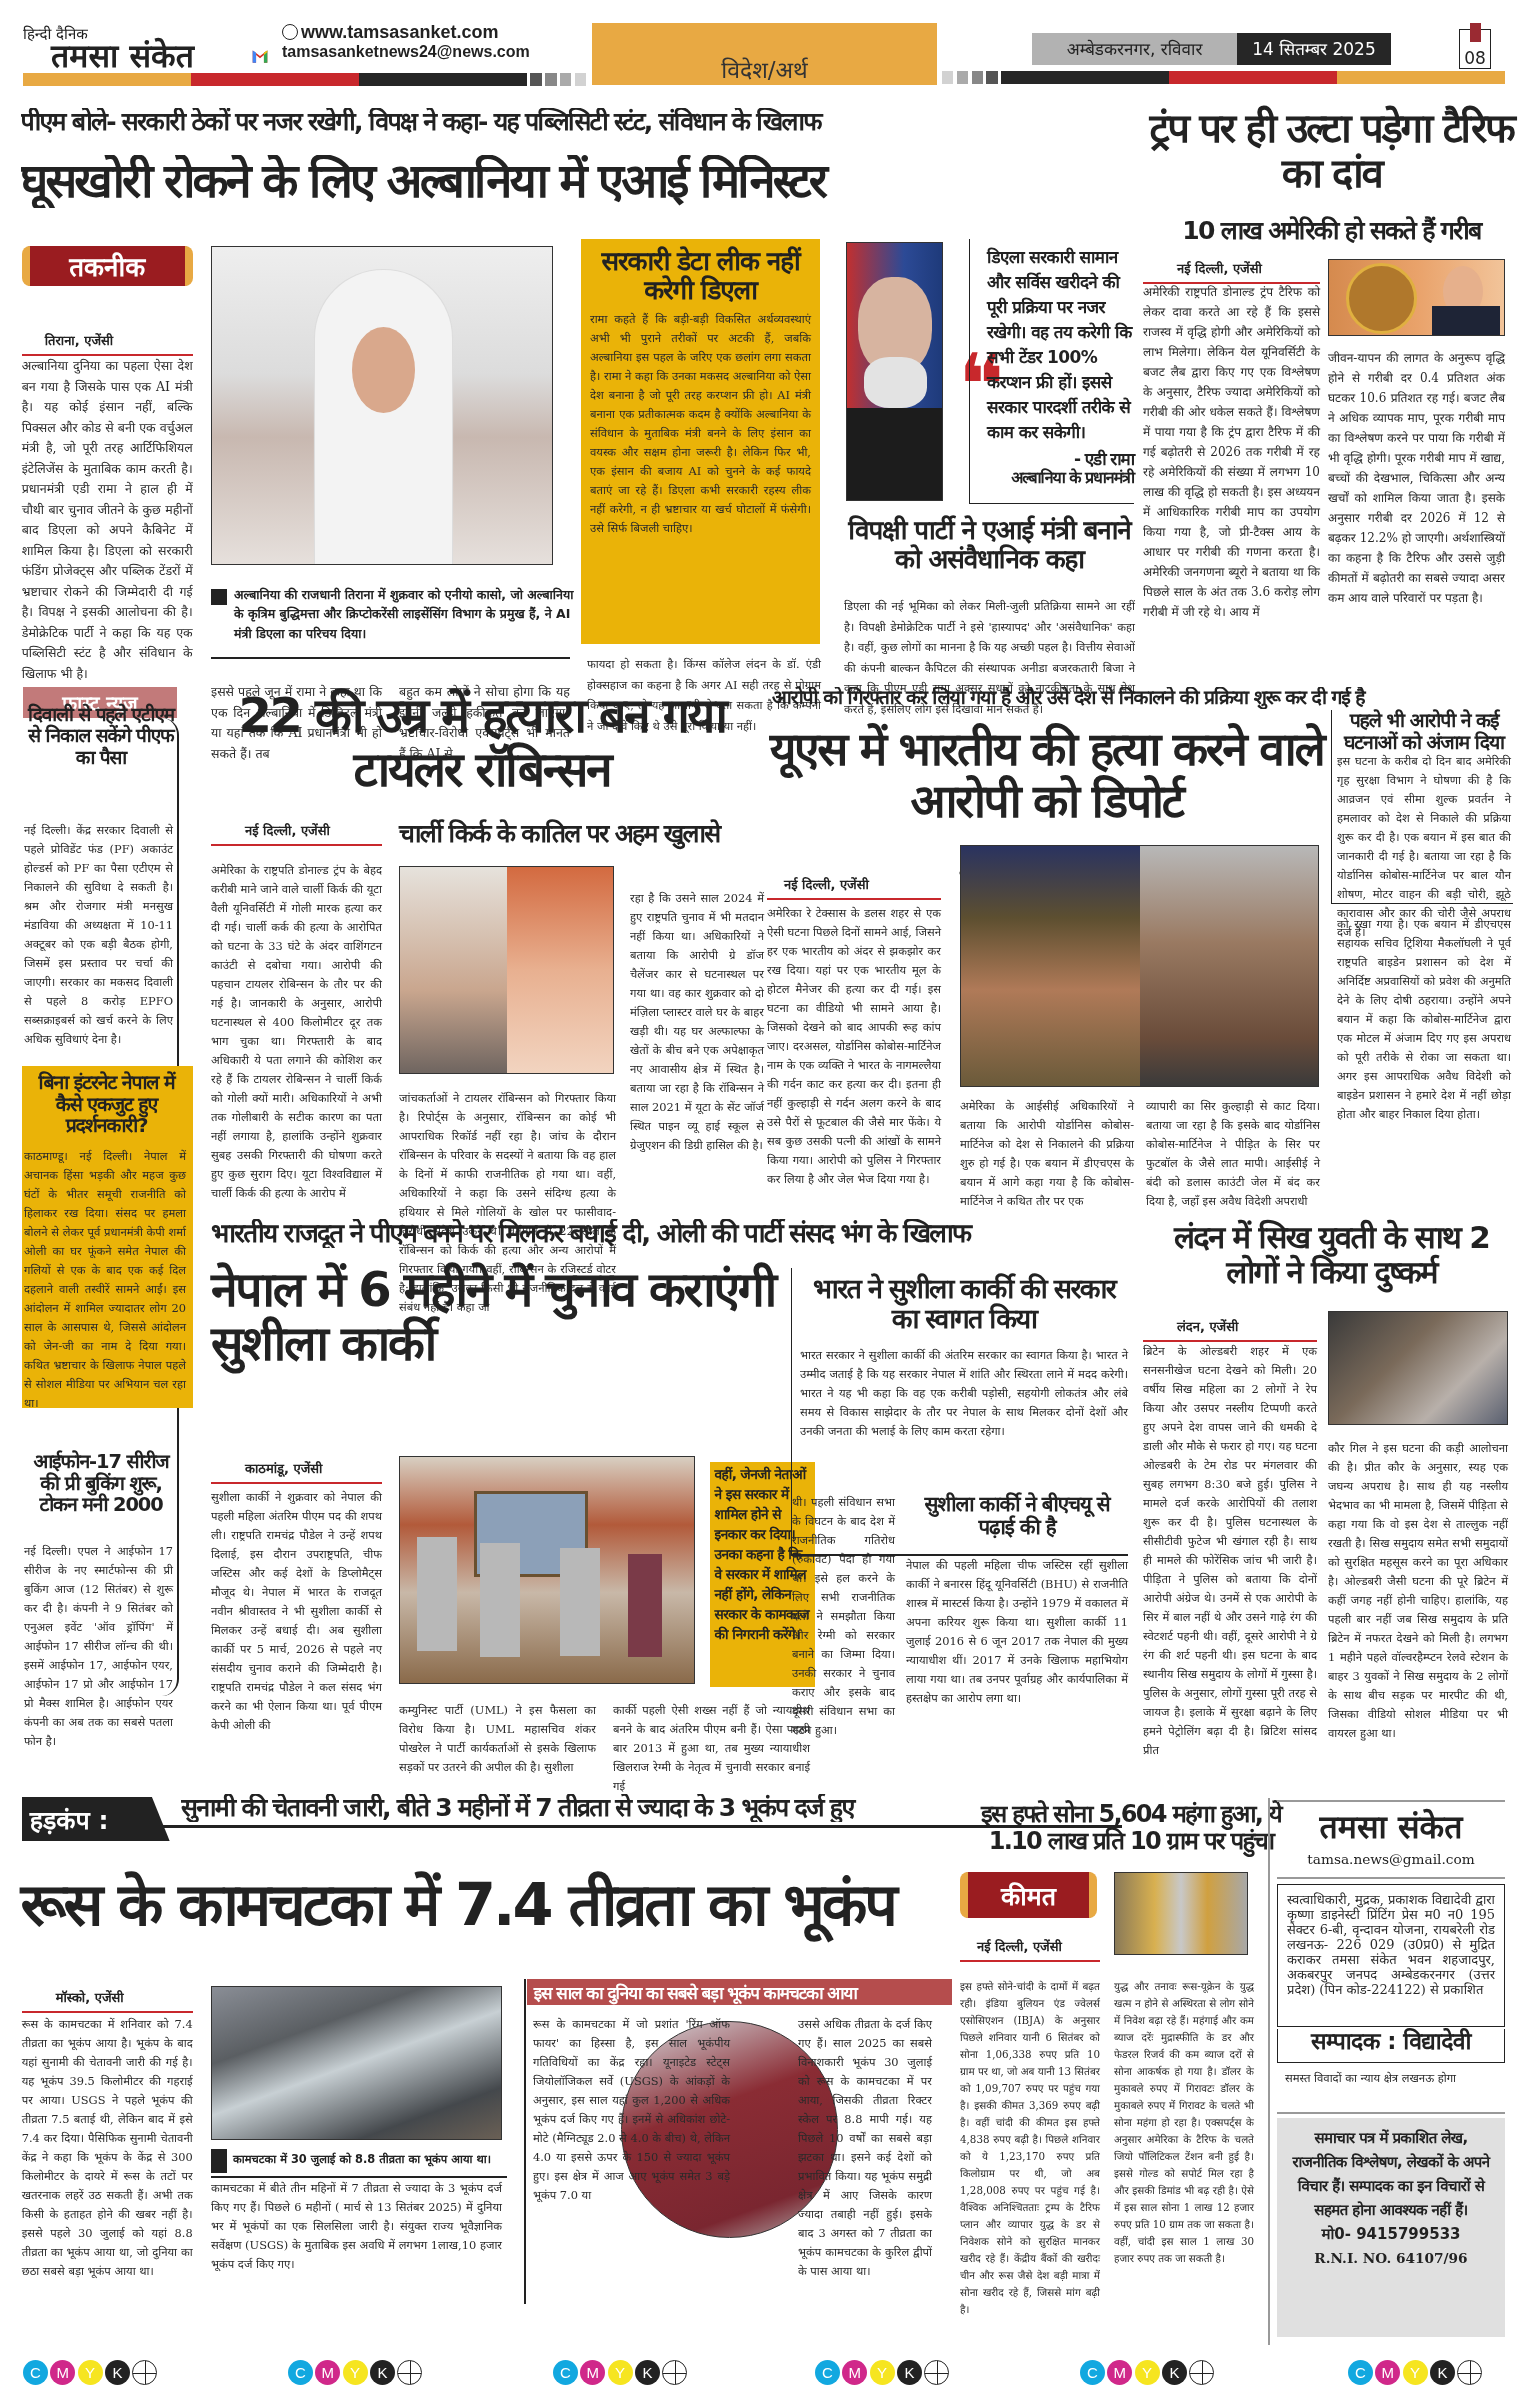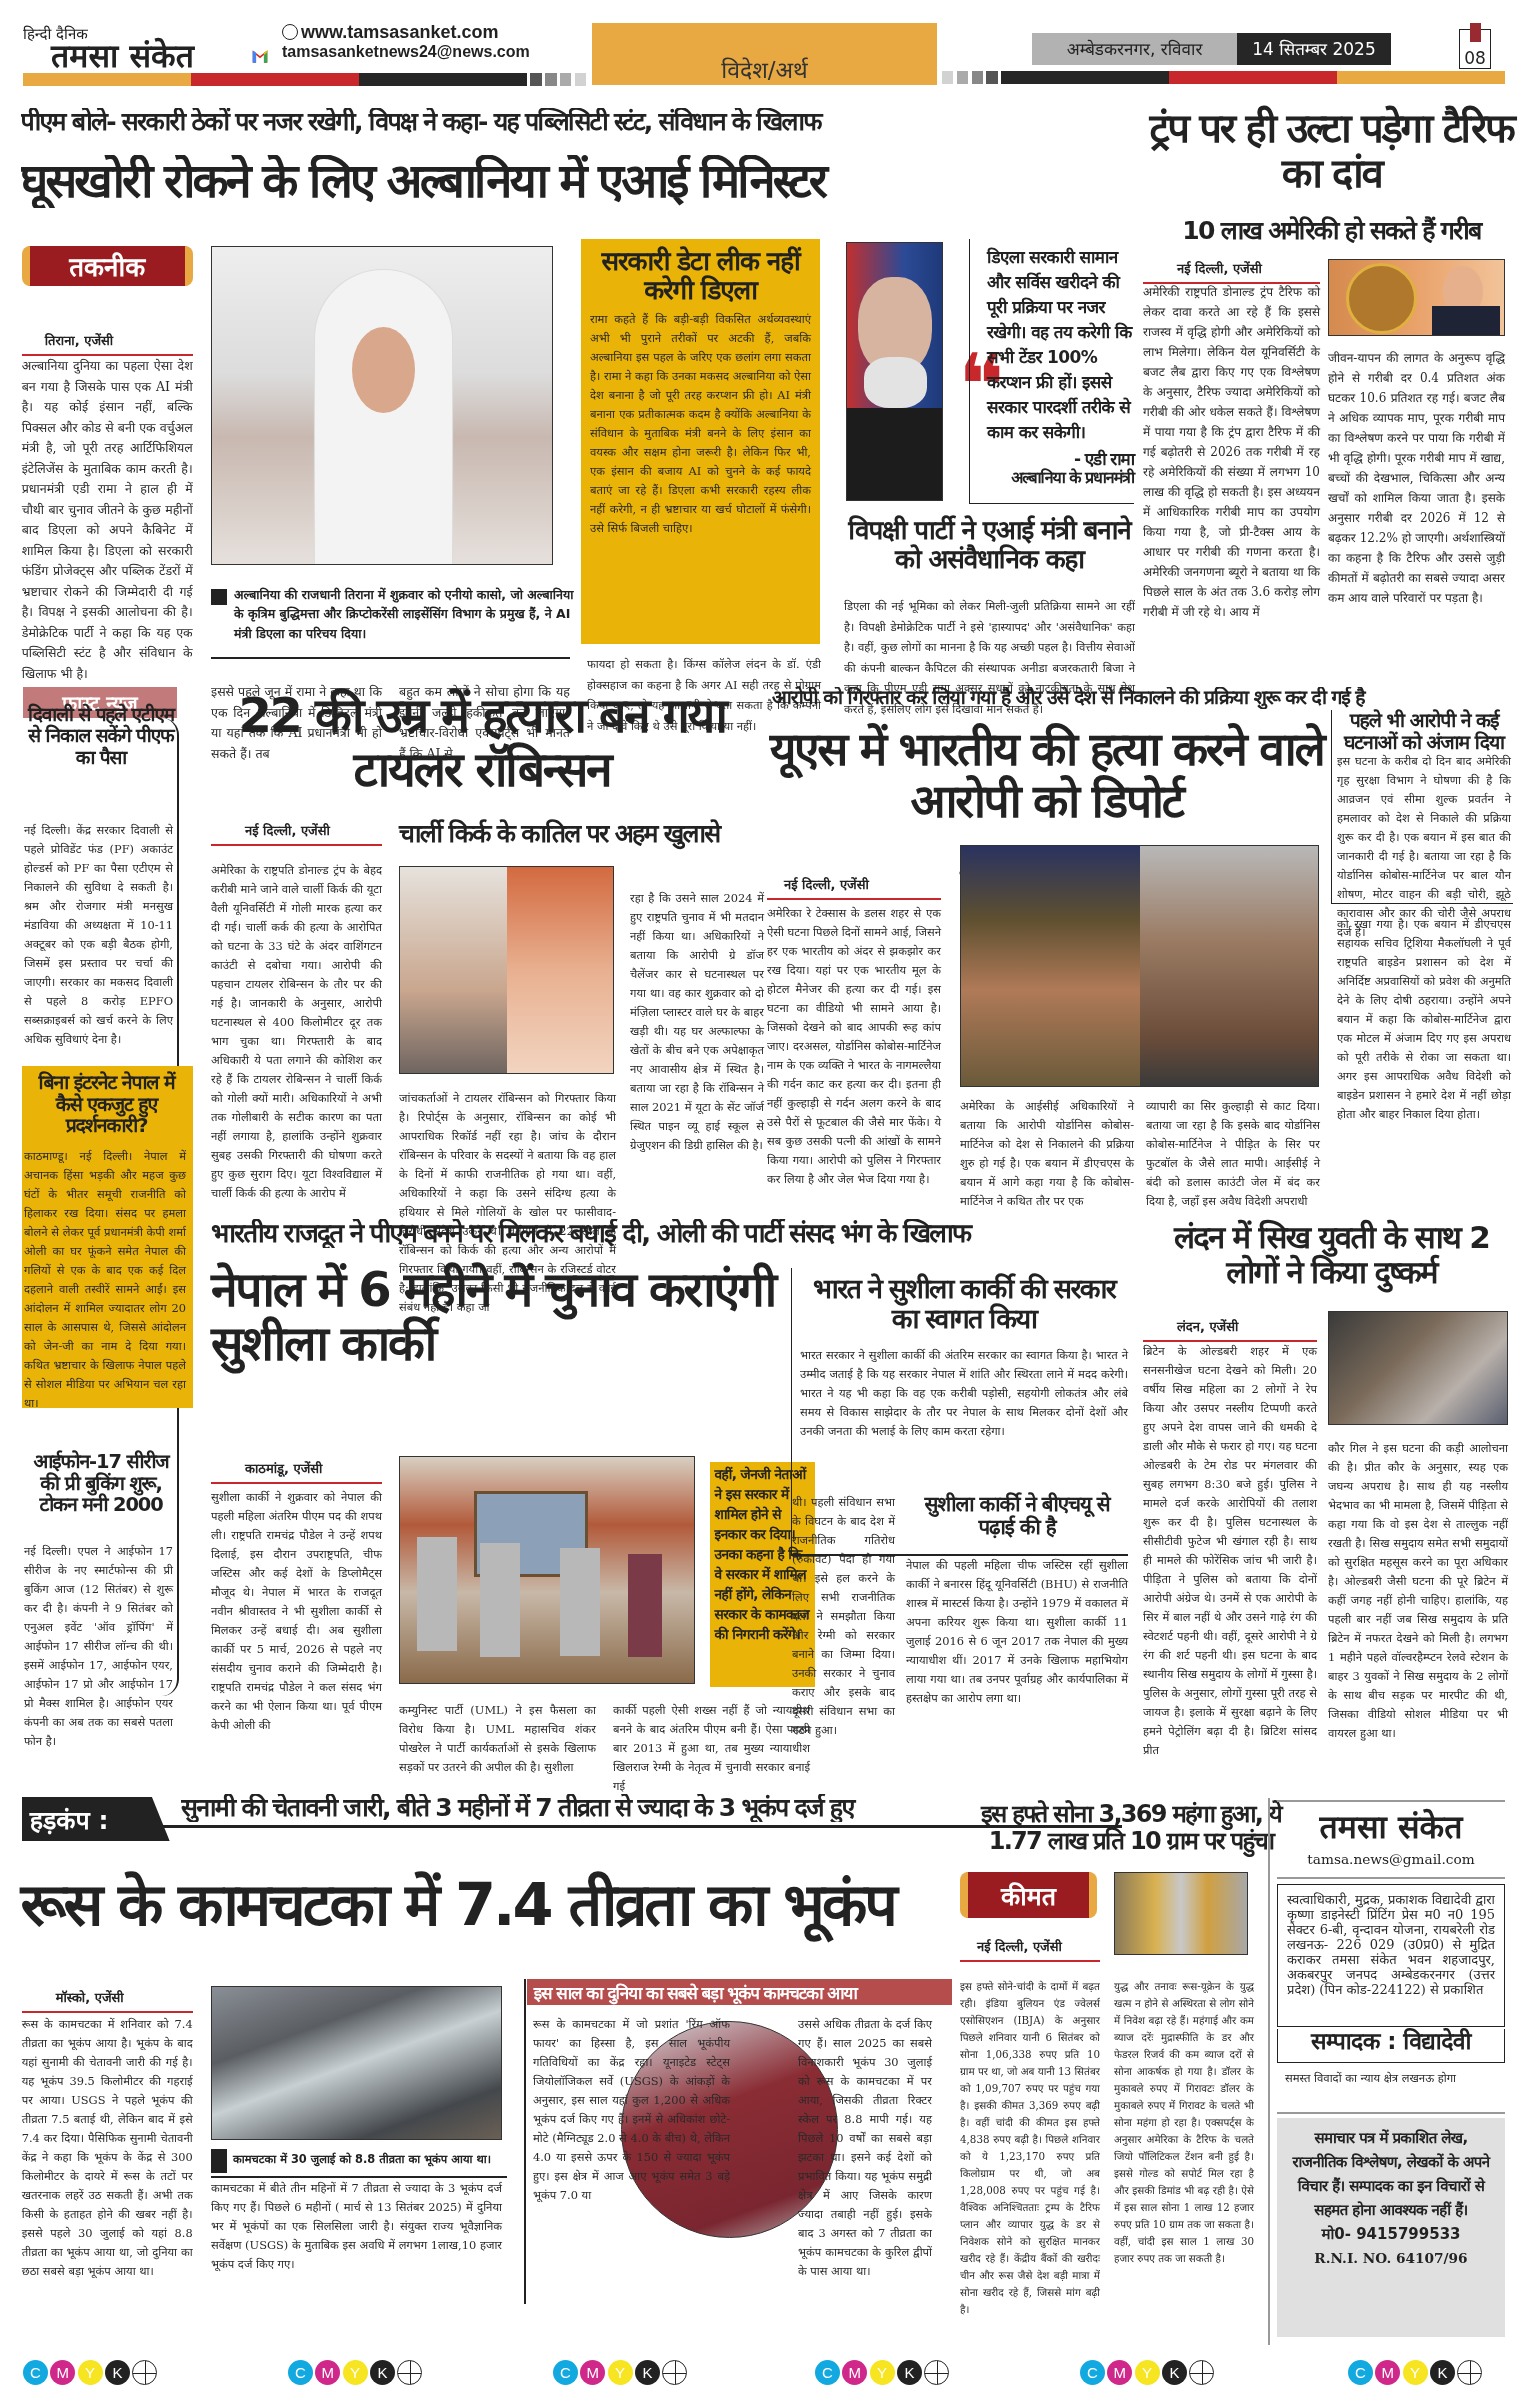--- a/index.html
+++ b/index.html
@@ -223,21 +223,21 @@
   <div class="abs" style="left:524px;top:1979px;width:2.3px;height:325px;background:#222;"></div>
   <div class="abs" style="left:527px;top:1979px;width:425px;height:26px;background:#b54d4d;display:flex;align-items:center;padding-left:6.8px;">
     <span style="color:#fff;font-size:17px;font-weight:bold;letter-spacing:-1.1px;white-space:nowrap;">इस साल का दुनिया का सबसे बड़ा भूकंप कामचटका आया</span>
   </div>
   <div class="abs" style="left:621px;top:2021px;width:217px;height:217px;border-radius:50%;background:linear-gradient(160deg,#d8dce0 0%,#8a2c34 40%,#7a2630 80%,#b8b8b8 100%);border:1.1px solid #333;"></div>
   <div class="abs body-txt" style="left:533px;top:2015px;width:197px;font-size:11.4px;line-height:19px;shape-outside:circle();">रूस के कामचटका में जो प्रशांत 'रिंग ऑफ फायर' का हिस्सा है, इस साल भूकंपीय गतिविधियों का केंद्र रहा। यूनाइटेड स्टेट्स जियोलॉजिकल सर्वे (USGS) के आंकड़ों के अनुसार, इस साल यहां कुल 1,200 से अधिक भूकंप दर्ज किए गए हैं। इनमें से अधिकांश छोटे-मोटे (मैग्निट्यूड 2.0 से 4.0 के बीच) थे, लेकिन 4.0 या इससे ऊपर के 150 से ज्यादा भूकंप हुए। इस क्षेत्र में आज आए भूकंप समेत 3 बड़े भूकंप 7.0 या</div>
   <div class="abs body-txt" style="left:735px;top:2015px;width:197px;font-size:11.4px;line-height:19px;padding-left:63px;">उससे अधिक तीव्रता के दर्ज किए गए हैं। साल 2025 का सबसे विनाशकारी भूकंप 30 जुलाई को रूस के कामचटका में पर आया, जिसकी तीव्रता रिक्टर स्केल पर 8.8 मापी गई। यह पिछले 10 वर्षों का सबसे बड़ा झटका था। इसने कई देशों को प्रभावित किया। यह भूकंप समुद्री क्षेत्र में आए जिसके कारण ज्यादा तबाही नहीं हुई। इसके बाद 3 अगस्त को 7 तीव्रता का भूकंप कामचटका के कुरिल द्वीपों के पास आया था।</div>
 </section>
 
 <section>
-  <div class="abs hl" style="left:963px;top:1801px;width:336px;font-size:24px;text-align:center;letter-spacing:-1.7px;">इस हफ्ते सोना 3,369 महंगा हुआ, ये 1.77 लाख प्रति 10 ग्राम पर पहुंचा</div>
+  <div class="abs hl" style="left:963px;top:1801px;width:336px;font-size:24px;text-align:center;letter-spacing:-1.7px;">इस हफ्ते सोना 5,604 महंगा हुआ, ये 1.10 लाख प्रति 10 ग्राम पर पहुंचा</div>
   <div class="abs tag" style="left:960px;top:1872px;width:137px;height:46px;font-size:25px;">
     <span>कीमत</span>
   </div>
   <div class="abs dateline" style="left:960px;top:1937px;width:140px;padding-left:17px;">नई दिल्ली, एजेंसी</div>
   <div class="abs photo" style="left:1114px;top:1872px;width:134px;height:83px;background:linear-gradient(90deg,#8a7a58 0%,#d8b050 30%,#c8c8c8 50%,#d0a040 70%,#a8a8a8 100%);"></div>
   <div class="abs body-txt" style="left:960px;top:1978px;width:140px;font-size:10.3px;line-height:17px;">इस हफ्ते सोने-चांदी के दामों में बढ़त रही। इंडिया बुलियन एंड ज्वेलर्स एसोसिएशन (IBJA) के अनुसार पिछले शनिवार यानी 6 सितंबर को सोना 1,06,338 रुपए प्रति 10 ग्राम पर था, जो अब यानी 13 सितंबर को 1,09,707 रुपए पर पहुंच गया है। इसकी कीमत 3,369 रुपए बढ़ी है। वहीं चांदी की कीमत इस हफ्ते 4,838 रुपए बढ़ी है। पिछले शनिवार को ये 1,23,170 रुपए प्रति किलोग्राम पर थी, जो अब 1,28,008 रुपए पर पहुंच गई है। वैश्विक अनिश्चितताः ट्रम्प के टैरिफ प्लान और व्यापार युद्ध के डर से निवेशक सोने को सुरक्षित मानकर खरीद रहे हैं। केंद्रीय बैंकों की खरीदः चीन और रूस जैसे देश बड़ी मात्रा में सोना खरीद रहे हैं, जिससे मांग बढ़ी है।</div>
   <div class="abs body-txt" style="left:1114px;top:1978px;width:140px;font-size:10.3px;line-height:17px;">युद्ध और तनावः रूस-यूक्रेन के युद्ध खत्म न होने से अस्थिरता से लोग सोने में निवेश बढ़ा रहे हैं। महंगाई और कम ब्याज दरेंः मुद्रास्फीति के डर और फेडरल रिजर्व की कम ब्याज दरों से सोना आकर्षक हो गया है। डॉलर के मुकाबले रुपए में गिरावटः डॉलर के मुकाबले रुपए में गिरावट के चलते भी सोना महंगा हो रहा है। एक्सपर्ट्स के अनुसार अमेरिका के टैरिफ के चलते जियो पॉलिटिकल टेंशन बनी हुई है। इससे गोल्ड को सपोर्ट मिल रहा है और इसकी डिमांड भी बढ़ रही है। ऐसे में इस साल सोना 1 लाख 12 हजार रुपए प्रति 10 ग्राम तक जा सकता है। वहीं, चांदी इस साल 1 लाख 30 हजार रुपए तक जा सकती है।</div>
 </section>
 
 <aside>

